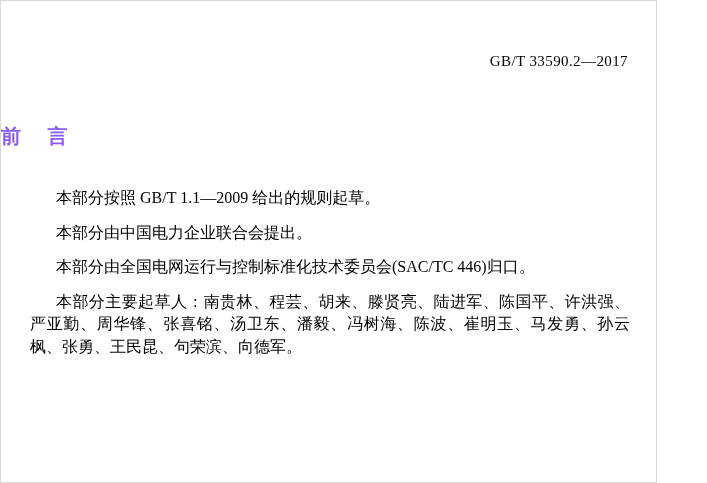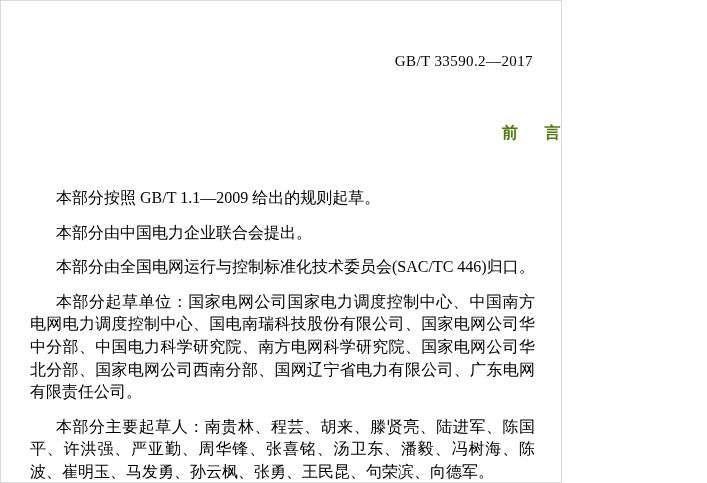--- a/index.html
+++ b/index.html
@@ -5,45 +5,45 @@
   html, body {
     margin: 0;
     padding: 0;
     background: #ffffff;
   }
   body {
     font-family: "Liberation Serif", "DejaVu Serif", serif;
   }
   .page {
     position: relative;
-    width: 562px;
+    width: 657px;
     height: 483px;
     background: #ffffff;
     border: 1px solid #d9d9d9;
     box-sizing: border-box;
     overflow: hidden;
   }
   .std-number {
     position: absolute;
     top: 52px;
     right: 28px;
     font-size: 15px;
     letter-spacing: 0.4px;
     color: #000;
     white-space: nowrap;
   }
   .doc-title {
     position: absolute;
     top: 122px;
     left: 0;
     right: 0;
-    text-align: right;
-    font-size: 16px;
+    text-align: left;
+    font-size: 20px;
     font-weight: bold;
-    color: #4d7c0f;
+    color: #8b5cf6;
     letter-spacing: 0.5px;
   }
   .doc-title .gap {
     display: inline-block;
     width: 26px;
   }
   .body-text {
     position: absolute;
     top: 186px;
     left: 29px;
@@ -71,17 +71,16 @@
   <div class="std-number">GB/T 33590.2—2017</div>
 
   <div class="doc-title">
     <span>前</span><span class="gap"></span><span>言</span>
   </div>
 
   <div class="body-text">
     <p class="para">本部分按照 GB/T 1.1—2009 给出的规则起草。</p>
     <p class="para">本部分由中国电力企业联合会提出。</p>
     <p class="para">本部分由全国电网运行与控制标准化技术委员会(SAC/TC 446)归口。</p>
-    <p class="para">本部分起草单位：国家电网公司国家电力调度控制中心、中国南方电网电力调度控制中心、国电南瑞科技股份有限公司、国家电网公司华中分部、中国电力科学研究院、南方电网科学研究院、国家电网公司华北分部、国家电网公司西南分部、国网辽宁省电力有限公司、广东电网有限责任公司。</p>
     <p class="para">本部分主要起草人：南贵林、程芸、胡来、滕贤亮、陆进军、陈国平、许洪强、严亚勤、周华锋、张喜铭、汤卫东、潘毅、冯树海、陈波、崔明玉、马发勇、孙云枫、张勇、王民昆、句荣滨、向德军。</p>
   </div>
 
 </div>
 
 </body></html>

